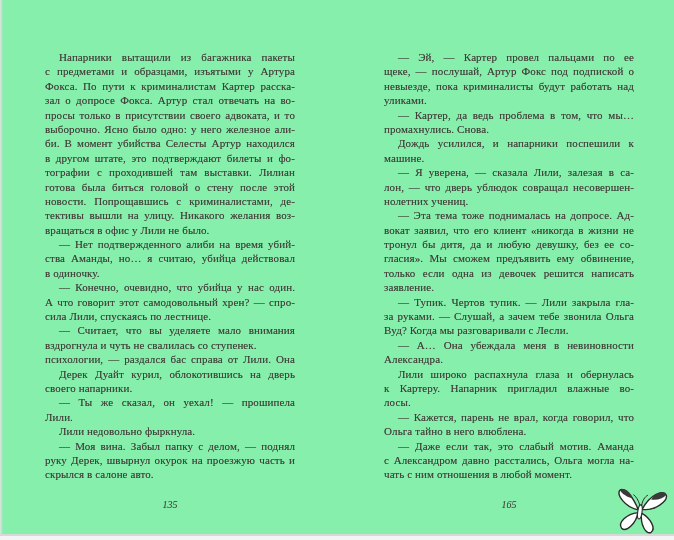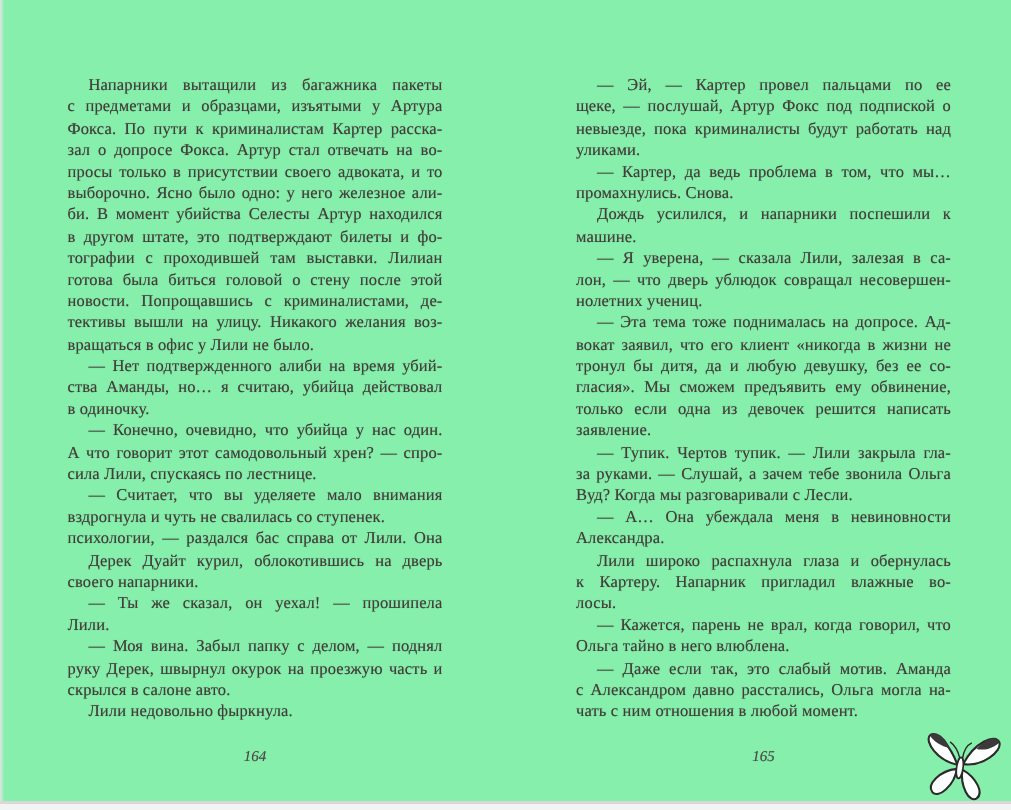--- a/index.html
+++ b/index.html
@@ -106,26 +106,26 @@
       </div>
       <div class="para">
         <div class="line para-start">Дерек Дуайт курил, облокотившись на дверь</div>
         <div class="line para-end">своего напарники.</div>
       </div>
       <div class="para">
         <div class="line para-start">— Ты же сказал, он уехал! — прошипела</div>
         <div class="line para-end">Лили.</div>
       </div>
       <div class="para">
+        <div class="line para-start para-end">Лили недовольно фыркнула.</div>
+      </div>
+      <div class="para">
         <div class="line para-start">— Моя вина. Забыл папку с делом, — поднял</div>
         <div class="line">руку Дерек, швырнул окурок на проезжую часть и</div>
         <div class="line para-end">скрылся в салоне авто.</div>
-      </div>
-      <div class="para">
-        <div class="line para-start para-end">Лили недовольно фыркнула.</div>
       </div>
     </div>
 
   <div class="page-text right">
       <div class="para">
         <div class="line para-start">— Эй, — Картер провел пальцами по ее</div>
         <div class="line">щеке, — послушай, Артур Фокс под подпиской о</div>
         <div class="line">невыезде, пока криминалисты будут работать над</div>
         <div class="line para-end">уликами.</div>
       </div>
@@ -168,21 +168,21 @@
         <div class="line para-start">— Кажется, парень не врал, когда говорил, что</div>
         <div class="line para-end">Ольга тайно в него влюблена.</div>
       </div>
       <div class="para">
         <div class="line para-start">— Даже если так, это слабый мотив. Аманда</div>
         <div class="line">с Александром давно расстались, Ольга могла на-</div>
         <div class="line para-end">чать с ним отношения в любой момент.</div>
       </div>
     </div>
 
-  <div class="page-num left">164</div>
+  <div class="page-num left">135</div>
 
   <div class="page-num right">165</div>
 
   <div class="butterfly">
     <svg width="56" height="54" viewBox="0 0 60 58">
       <g fill="#ffffff" stroke="#2b2b2b" stroke-width="1.5" stroke-linejoin="round">
 
         <path d="M28 28 C21 15 9 5 5.5 10 C2.5 15 13 27 28 28 Z"></path>
 
         <path d="M32 27 C38 10 52 2 55.5 8 C58.5 14 46 27 32 27 Z"></path>

